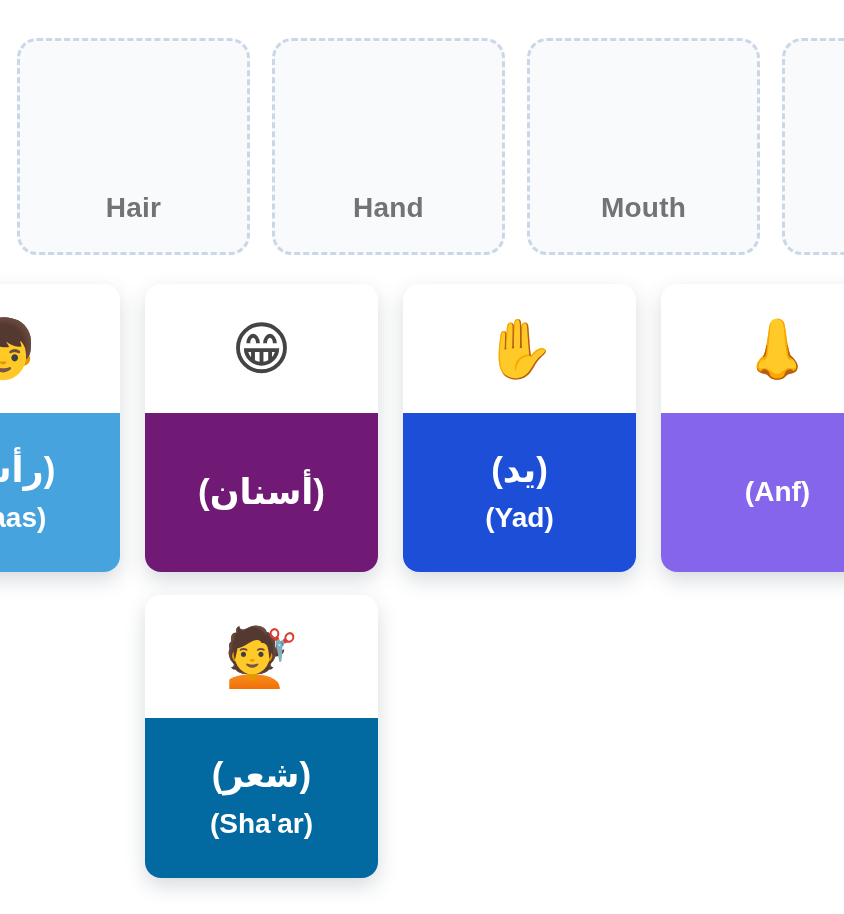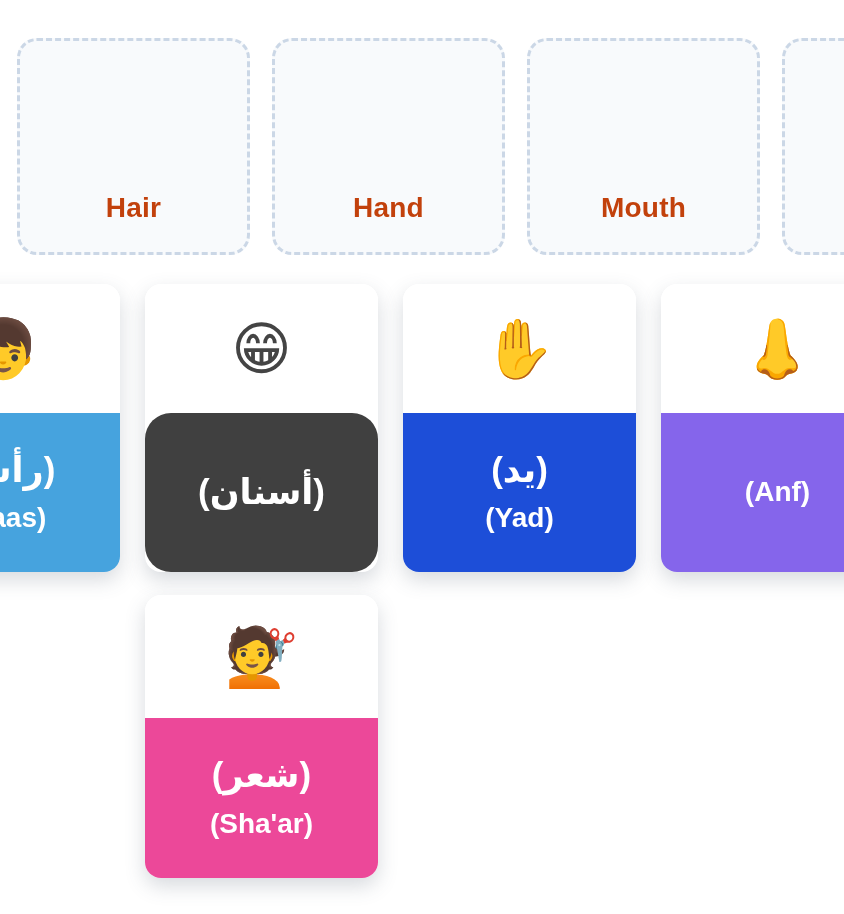--- a/index.html
+++ b/index.html
@@ -29,21 +29,21 @@
     border: 3px dashed #cbd7e6;
     border-radius: 20px;
     display: flex;
     align-items: flex-end;
     justify-content: center;
     padding-bottom: 28px;
   }
   .zone-label {
     font-size: 28px;
     font-weight: 700;
-    color: #c2410c;
+    color: #737373;
     letter-spacing: 0.2px;
   }
 
   
   .cards-row {
     position: absolute;
     display: flex;
     gap: 25px;
   }
   .row-2 { top: 284px; left: -113px; }
@@ -87,24 +87,24 @@
     justify-content: center;
     gap: 14px;
     color: #ffffff;
     font-weight: 700;
     text-align: center;
   }
   .arabic   { font-size: 35px; line-height: 1.1; }
   .translit { font-size: 28px; line-height: 1.1; }
 
   .bg-blue   { background: #46a3de; }
-  .bg-green  { background: #404040; border-radius: 26px; }
+  .bg-green  { background: #701a75; }
   .bg-indigo { background: #1d4ed8; }
   .bg-purple { background: #8565eb; }
-  .bg-orange { background: #ec4899; }
+  .bg-orange { background: #0369a1; }
 </style>
 </head>
 <body>
 
 <div class="zones-row">
   <div class="zone">
     <span class="zone-label">Hair</span>
   </div>
   <div class="zone">
     <span class="zone-label">Hand</span>

